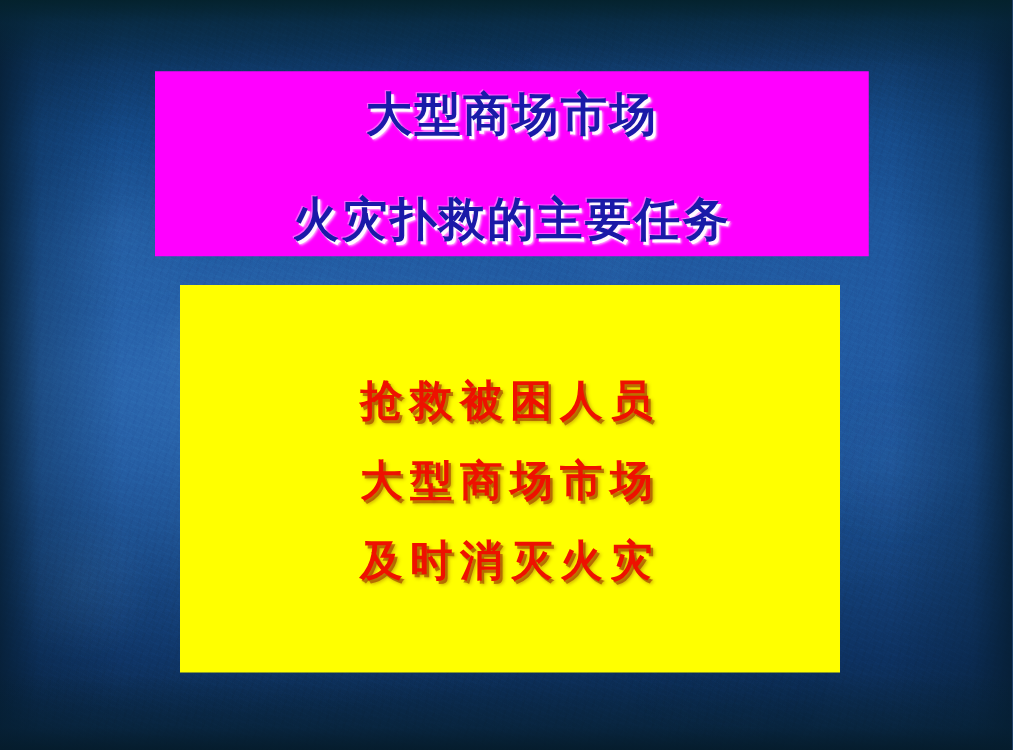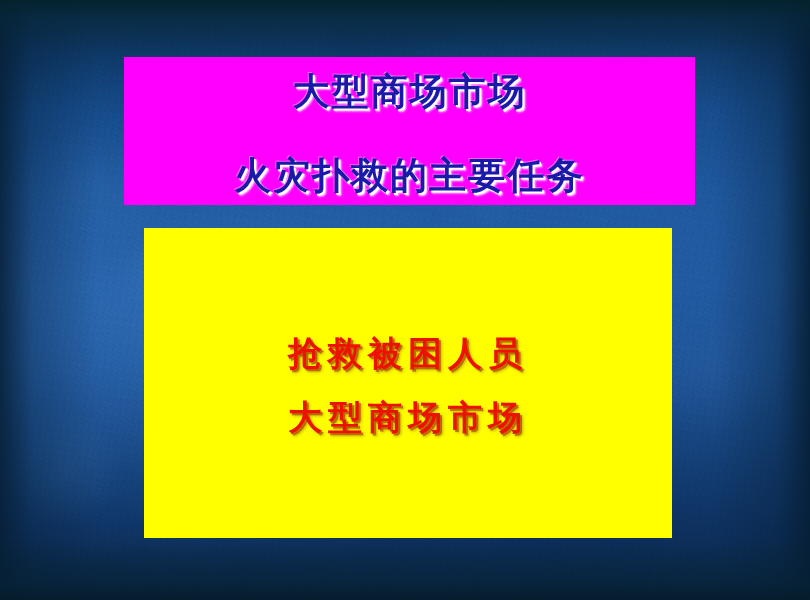--- a/index.html
+++ b/index.html
@@ -140,15 +140,16 @@
   <div class="bg-edge-t"></div>
 
   <div id="title-box">
     <div class="title-line title-line-1">大型商场市场</div>
     <div class="title-line title-line-2">火灾扑救的主要任务</div>
   </div>
 
   <div id="body-box">
     <div class="body-line">抢救被困人员</div>
     <div class="body-line">大型商场市场</div>
+    <div class="body-line">及时消灭火灾</div>
   </div>
 
 </div>
 
 </body></html>

